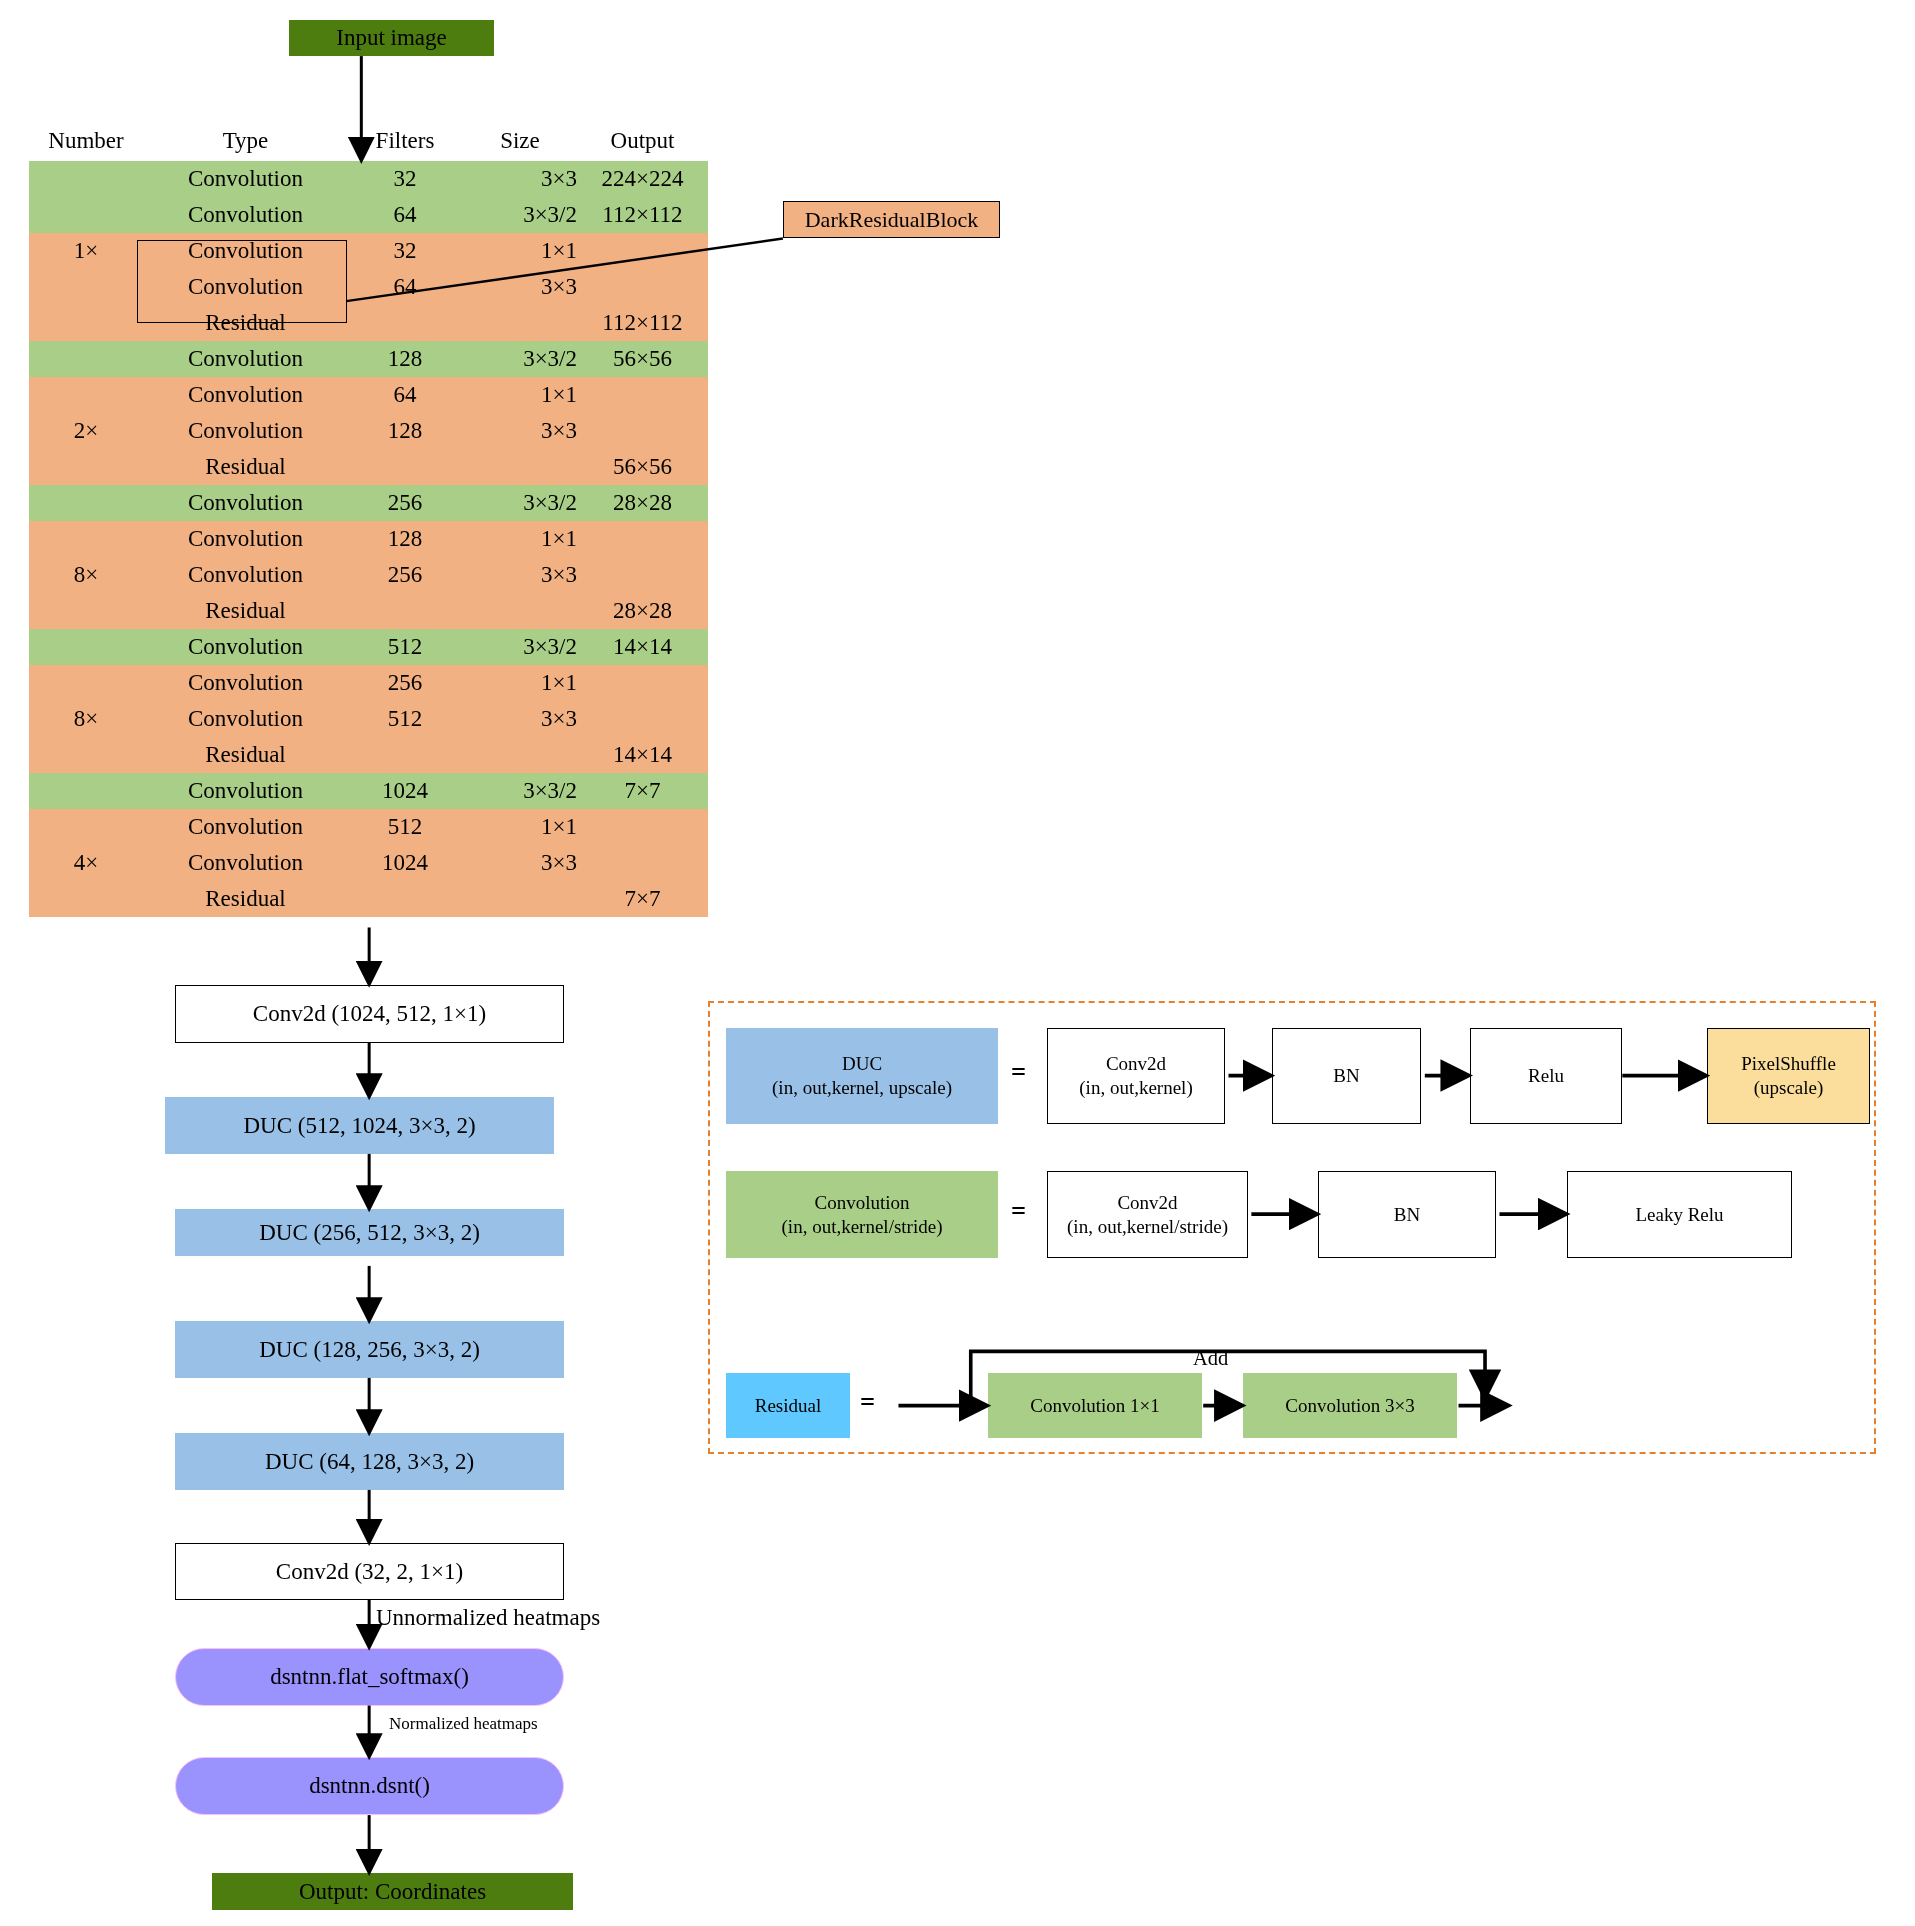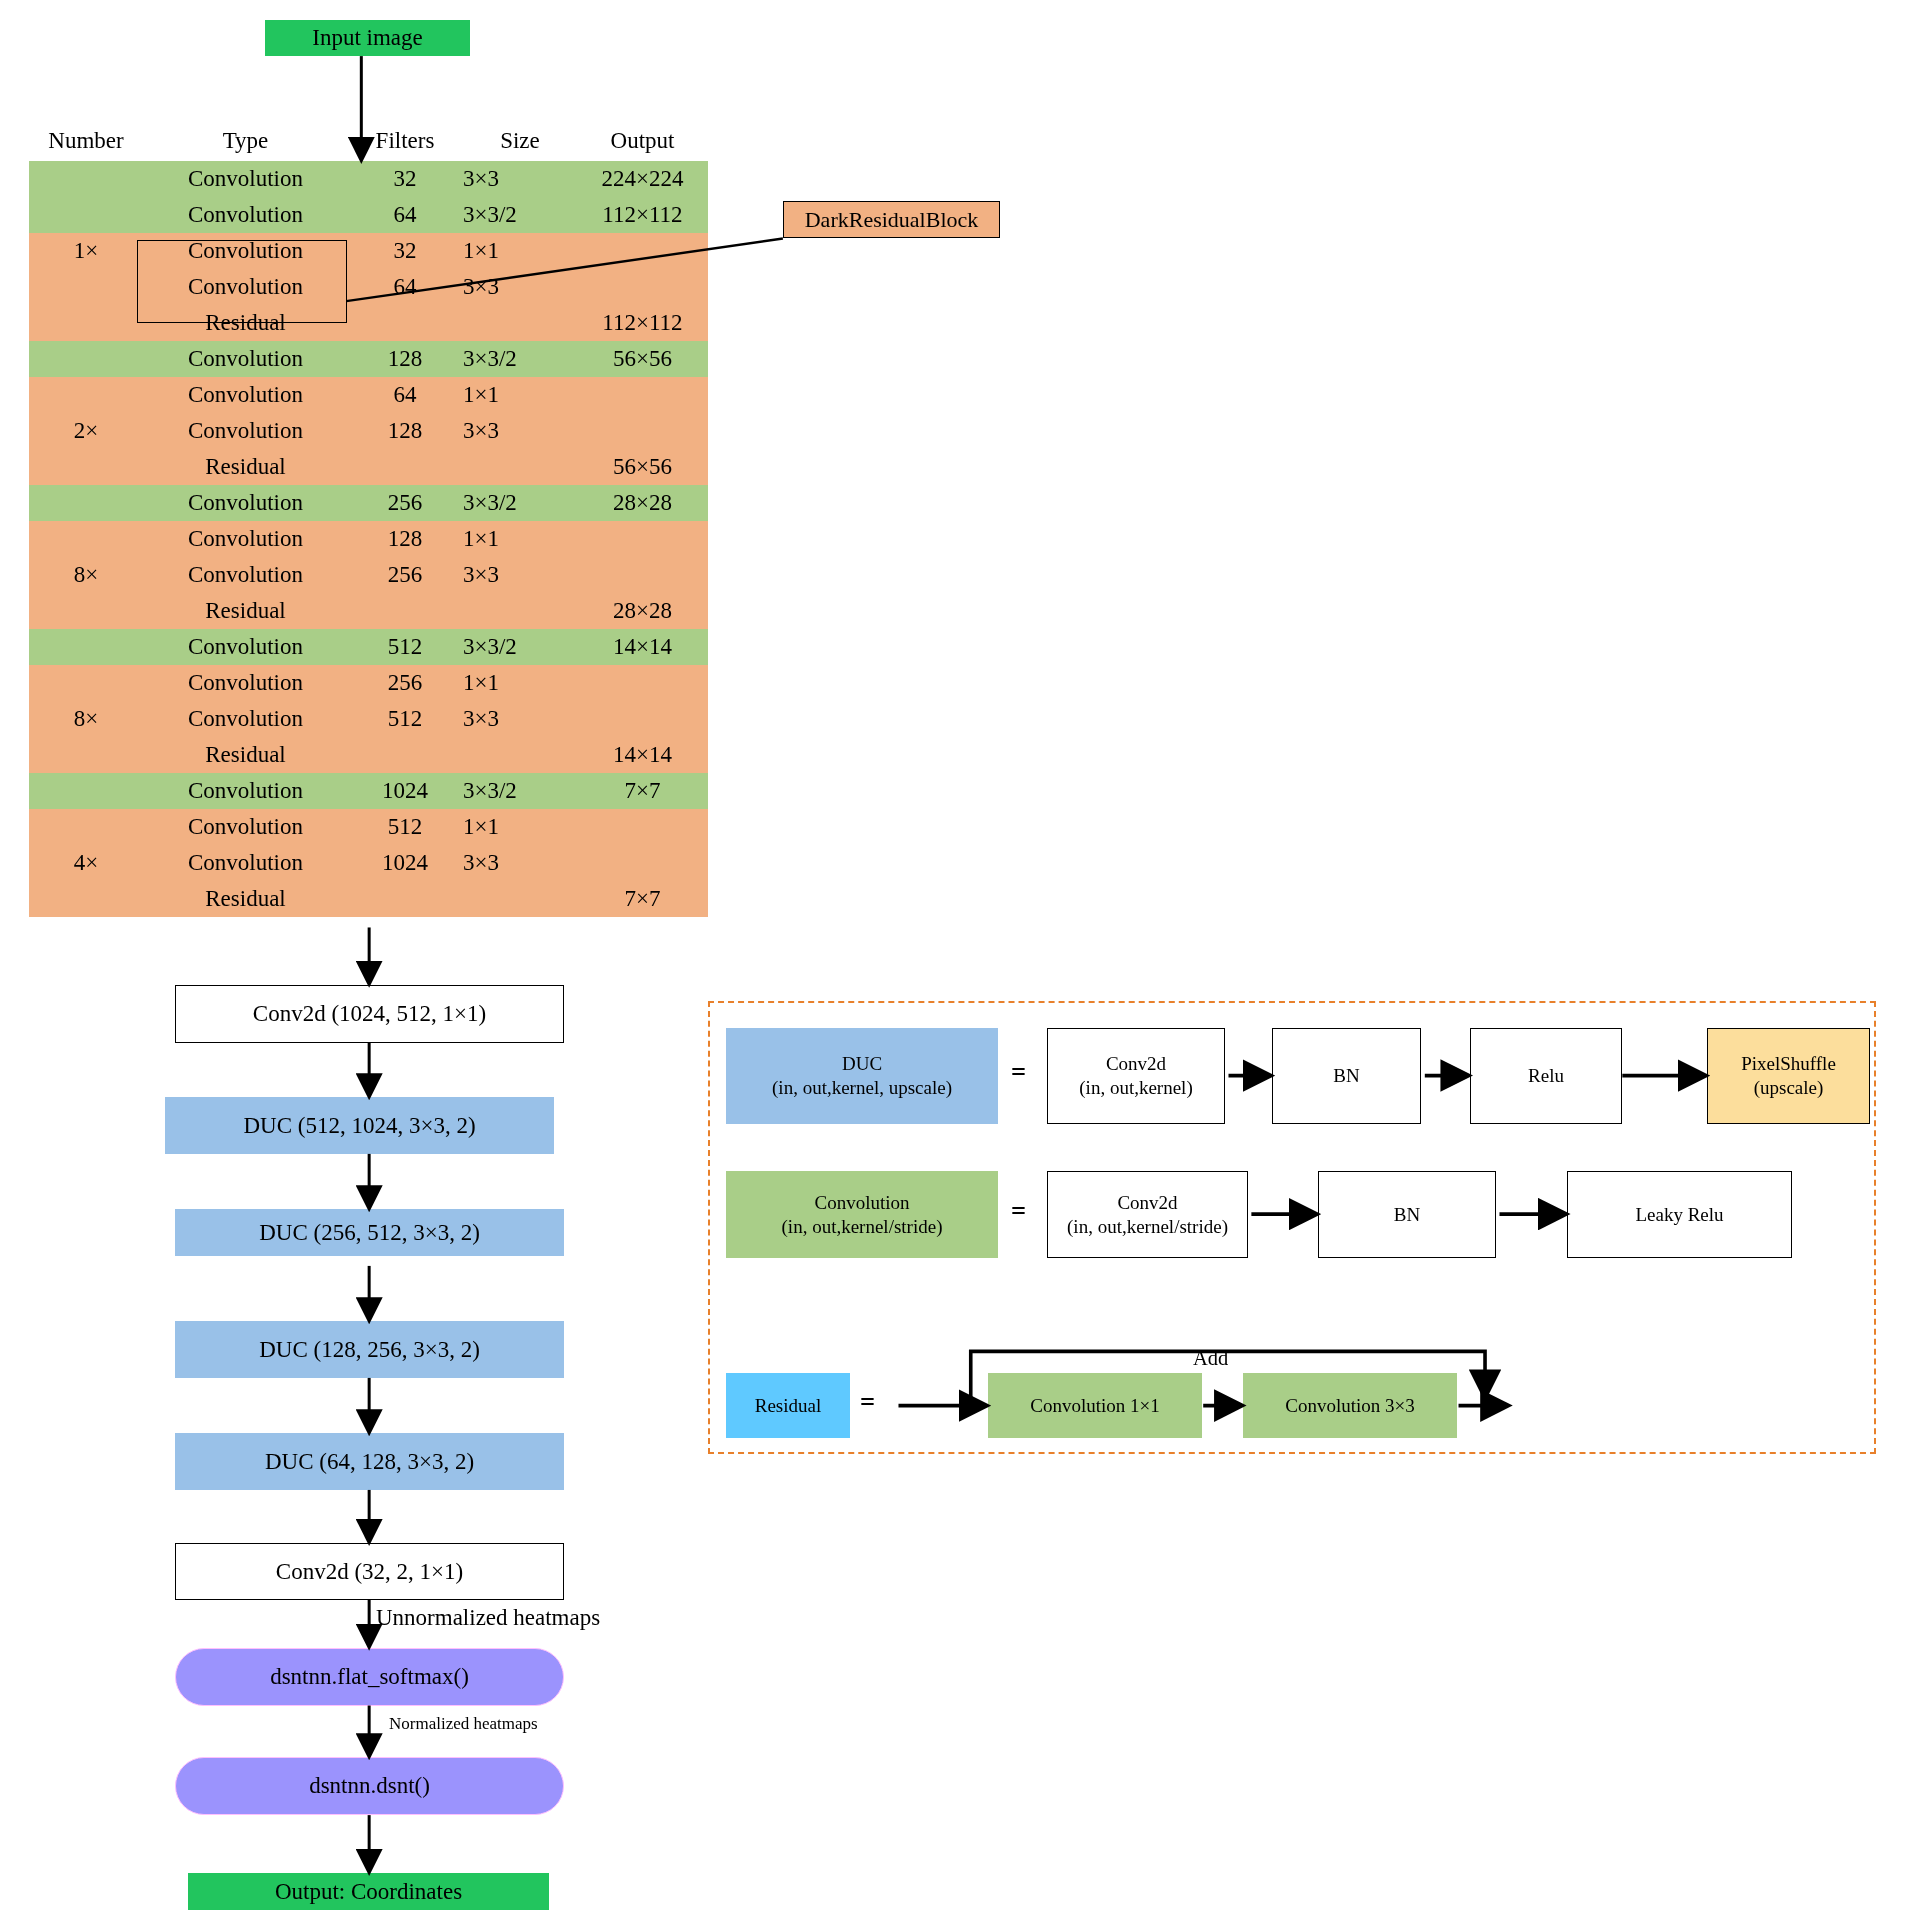--- a/index.html
+++ b/index.html
@@ -3,41 +3,41 @@
 <meta charset="utf-8">
 <style>
   html,body{margin:0;padding:0;background:#ffffff;}
   body{width:1915px;height:1926px;position:relative;
        font-family:"Liberation Serif","DejaVu Serif",serif;color:#000;}
   .abs{position:absolute;}
   .ctr{display:flex;align-items:center;justify-content:center;text-align:center;}
 
   
   .box{box-sizing:border-box;}
-  .cyan-box{background:#22c55e;}
+  .cyan-box{background:#4d7c0f;margin-left:24px;}
   .orange-call{background:#F2B183;border:1.2px solid #000;}
   .white-box{background:#fff;border:1.2px solid #000;}
   .duc-box{background:#99C1E8;}
   .purple-box{background:#9B93FD;border:1.2px solid #FFBFFF;border-radius:48px;}
   .green-box{background:#A9CE88;}
   .lblue-box{background:#5FC9FF;}
   .yellow-box{background:#FCDE9C;border:1.2px solid #000;}
 
   
   #arch-table{position:absolute;left:29px;top:161px;width:679px;}
   .hdr-row{position:absolute;left:0;top:128px;width:711px;height:31px;}
   .hdr-cell{position:absolute;font-size:23px;white-space:nowrap;}
   .trow{position:relative;width:679px;box-sizing:border-box;}
   .trow.green{background:#A9CE88;}
   .trow.orange{background:#F2B183;}
   .cell{position:absolute;font-size:23px;white-space:nowrap;top:50%;transform:translateY(-50%);}
   .c-num{left:0;width:114px;text-align:center;}
   .c-type{left:114px;width:205px;text-align:center;}
   .c-filters{left:319px;width:114px;text-align:center;}
-  .c-size{left:434px;width:114px;text-align:left;}
+  .c-size{left:434px;width:114px;text-align:right;}
   .c-output{left:548px;width:131px;text-align:center;}
 
   
   #drb-rect{position:absolute;left:137px;top:240px;width:210px;height:83px;
             border:1.8px solid #000;box-sizing:border-box;}
 
   
   #overlay{position:absolute;left:0;top:0;width:1915px;height:1926px;pointer-events:none;}
 
   

